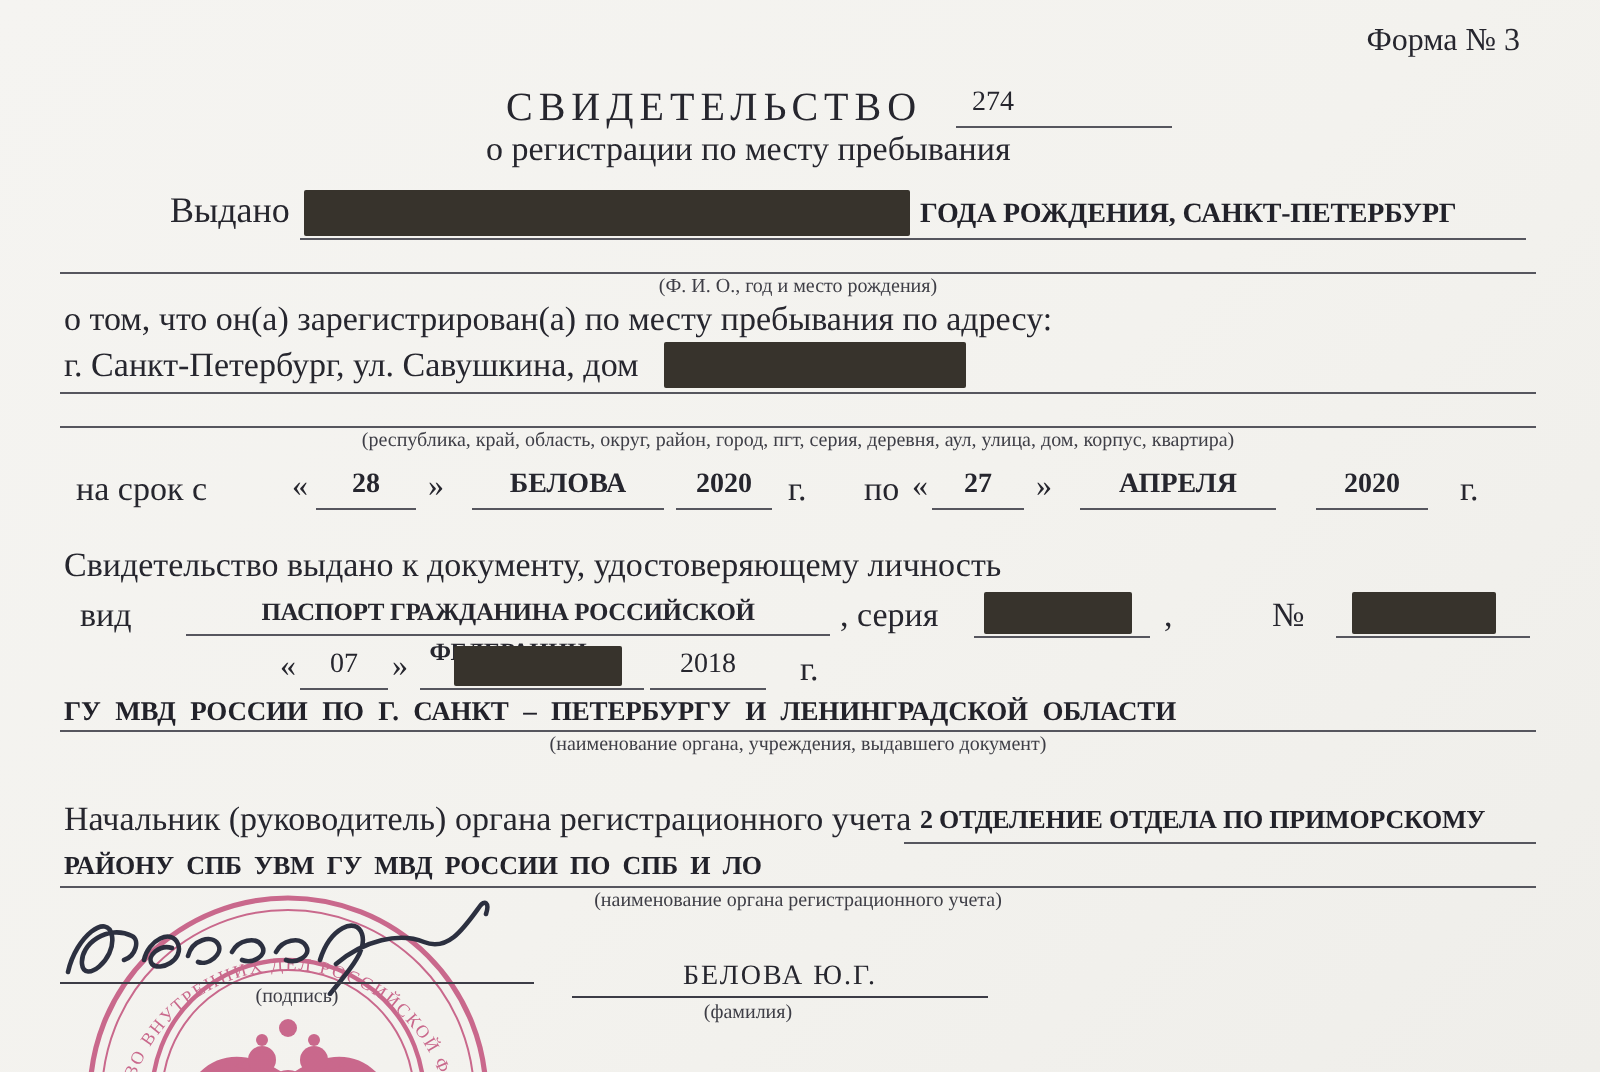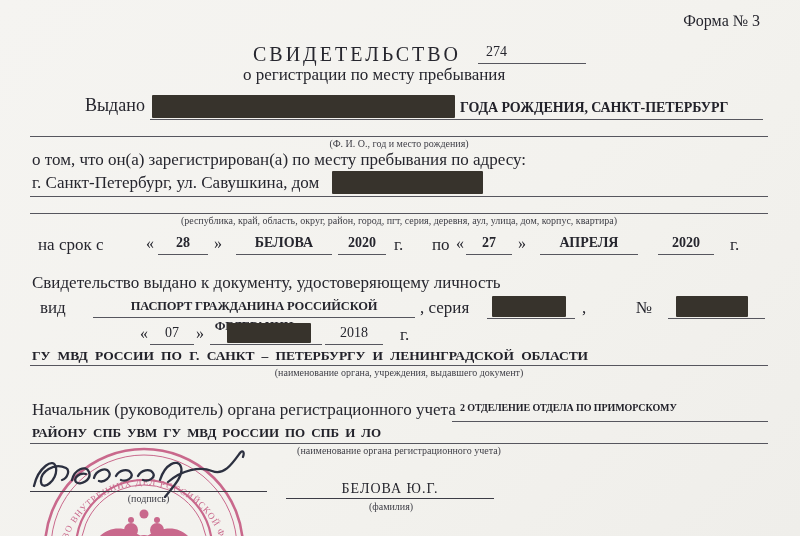--- a/index.html
+++ b/index.html
@@ -89,21 +89,21 @@
   <div class="hline" style="left:210px; top:344px; width:112px;"></div>
   <div class="redact" style="left:227px; top:323px; width:84px; height:20px;"></div>
   <div class="cell" style="left:325px; top:323px; width:58px;">2018</div>
   <span class="abs t17" style="left:400px; top:325px;">г.</span>
 
   <div class="abs condbold wsp" style="left:32px; top:348px;">ГУ МВД РОССИИ ПО Г. САНКТ – ПЕТЕРБУРГУ И ЛЕНИНГРАДСКОЙ ОБЛАСТИ</div>
   <div class="hline" style="left:30px; top:365px; width:738px;"></div>
   <div class="caption" style="top:367px;">(наименование органа, учреждения, выдавшего документ)</div>
 
   <div class="abs" style="left:32px; top:400px; font-size:17px;">Начальник (руководитель) органа регистрационного учета</div>
-  <div class="abs condbold" style="left:460px; top:402px; font-size:10px;">2 ОТДЕЛЕНИЕ ОТДЕЛА  ПО ПРИМОРСКОМУ</div>
+  <div class="abs condbold" style="left:460px; top:402px; font-size:13px;">2 ОТДЕЛЕНИЕ ОТДЕЛА  ПО ПРИМОРСКОМУ</div>
   <div class="hline" style="left:452px; top:421px; width:316px;"></div>
   <div class="abs condbold" style="left:32px; top:425px; font-size:13px; word-spacing:3px;">РАЙОНУ СПБ УВМ  ГУ  МВД РОССИИ  ПО СПБ  И  ЛО</div>
   <div class="hline" style="left:30px; top:443px; width:738px;"></div>
   <div class="caption" style="top:445px;">(наименование органа регистрационного учета)</div>
 
   <svg class="abs" style="left:38px; top:442px; opacity:0.85;" width="212" height="212" viewBox="0 0 212 212">
     <g fill="none" stroke="#c2517b">
       <circle cx="106" cy="106" r="99" stroke-width="2.6"></circle>
       <circle cx="106" cy="106" r="93" stroke-width="1"></circle>
       <circle cx="106" cy="106" r="68" stroke-width="2.2"></circle>
@@ -142,15 +142,15 @@
              M66,30 C68,22 78,19 81,24 C84,29 76,35 71,33
              M88,28 C91,22 100,20 103,25 C106,30 98,34 93,32
              M110,28 C113,22 122,20 125,25 C128,30 120,34 115,32
              M132,32 C137,16 150,10 153,19 C156,28 144,40 137,49
              M140,34 C154,22 172,18 184,23 C196,28 204,16 212,5 C214,2 217,3 215,9" fill="none" stroke="#2c3040" stroke-width="2.3" stroke-linecap="round"></path>
   </svg>
   <div class="hline" style="left:30px; top:491px; width:237px; border-top-color:#3c3c46;"></div>
   <div class="caption" style="left:30px; width:237px; top:493px;text-align:center;">(подпись)</div>
 
   <div class="abs" style="left:286px; top:481px; width:208px; text-align:center; font-size:14px; letter-spacing:1px; border-bottom:1px solid #3c3c46; height:17px;">БЕЛОВА  Ю.Г.</div>
-  <div class="caption" style="left:287px; width:208px; top:501px;">(фамилия)</div>
+  <div class="caption" style="left:270px; width:208px; top:501px;">(фамилия)</div>
 
 </div>
 
 </body></html>

